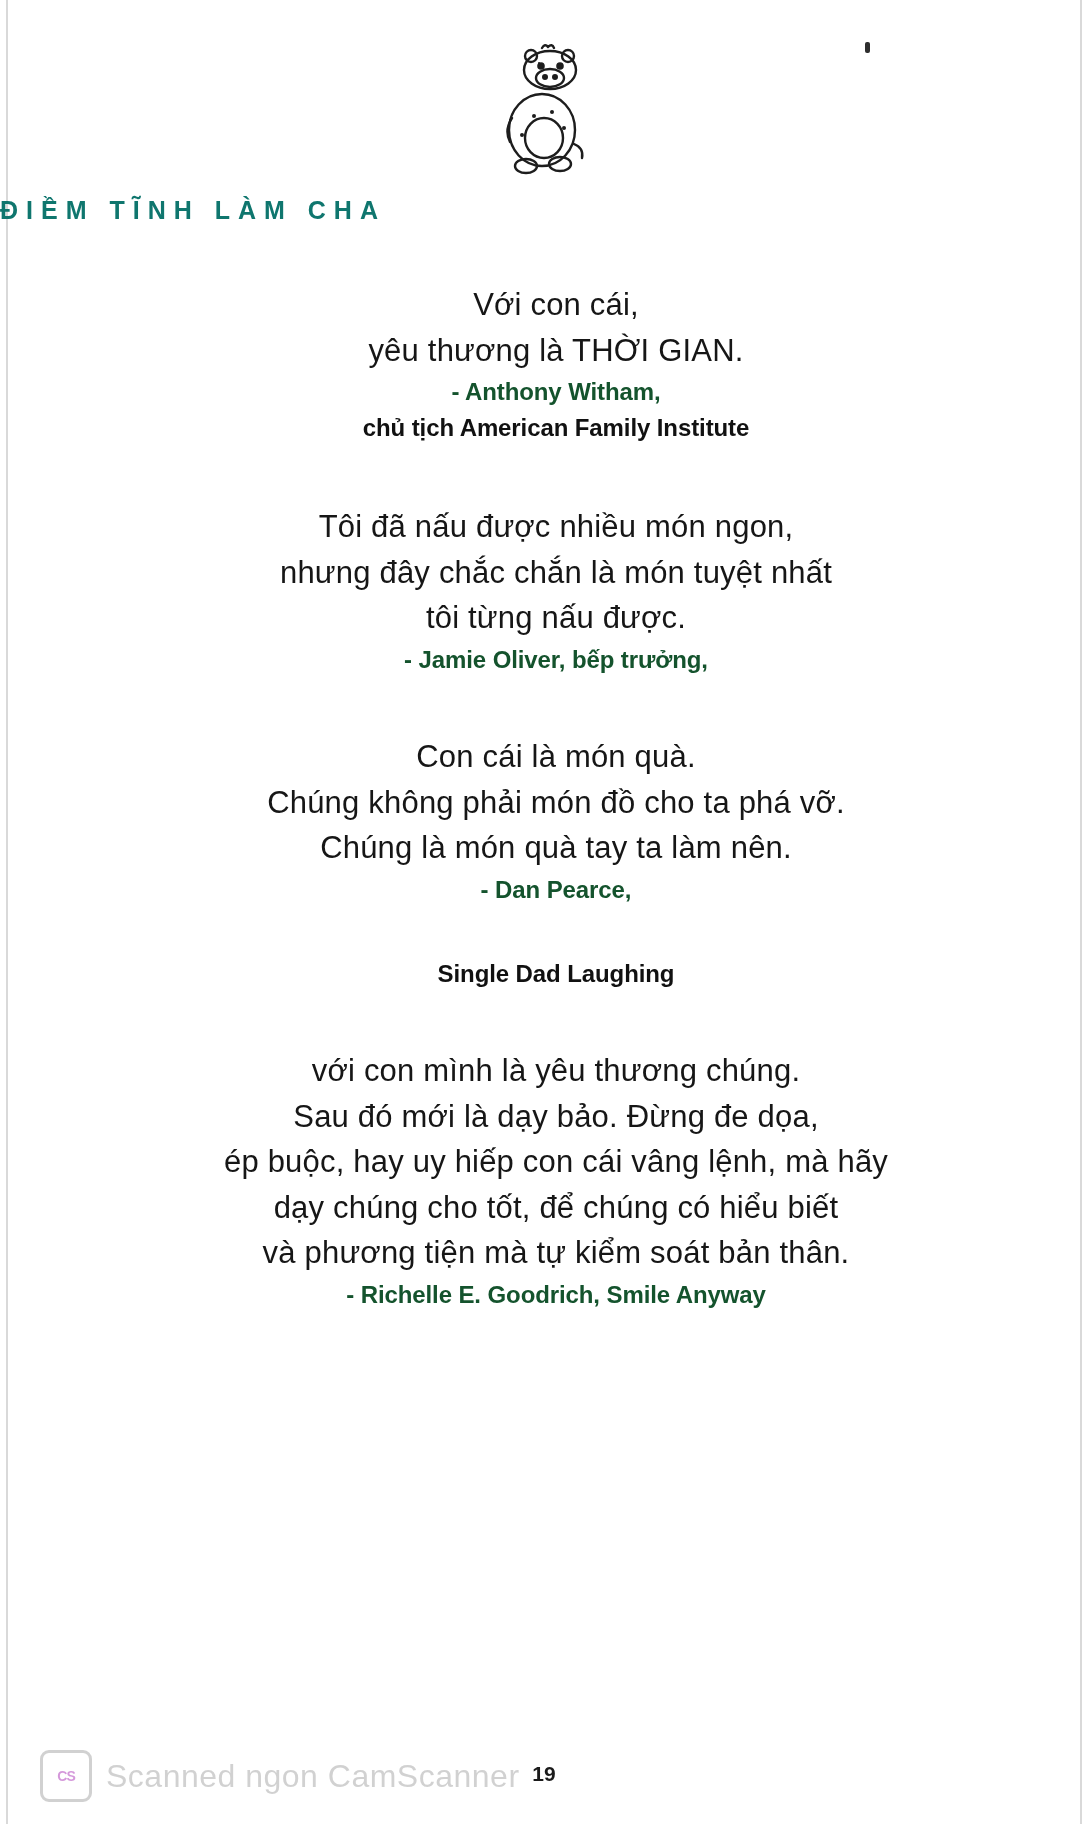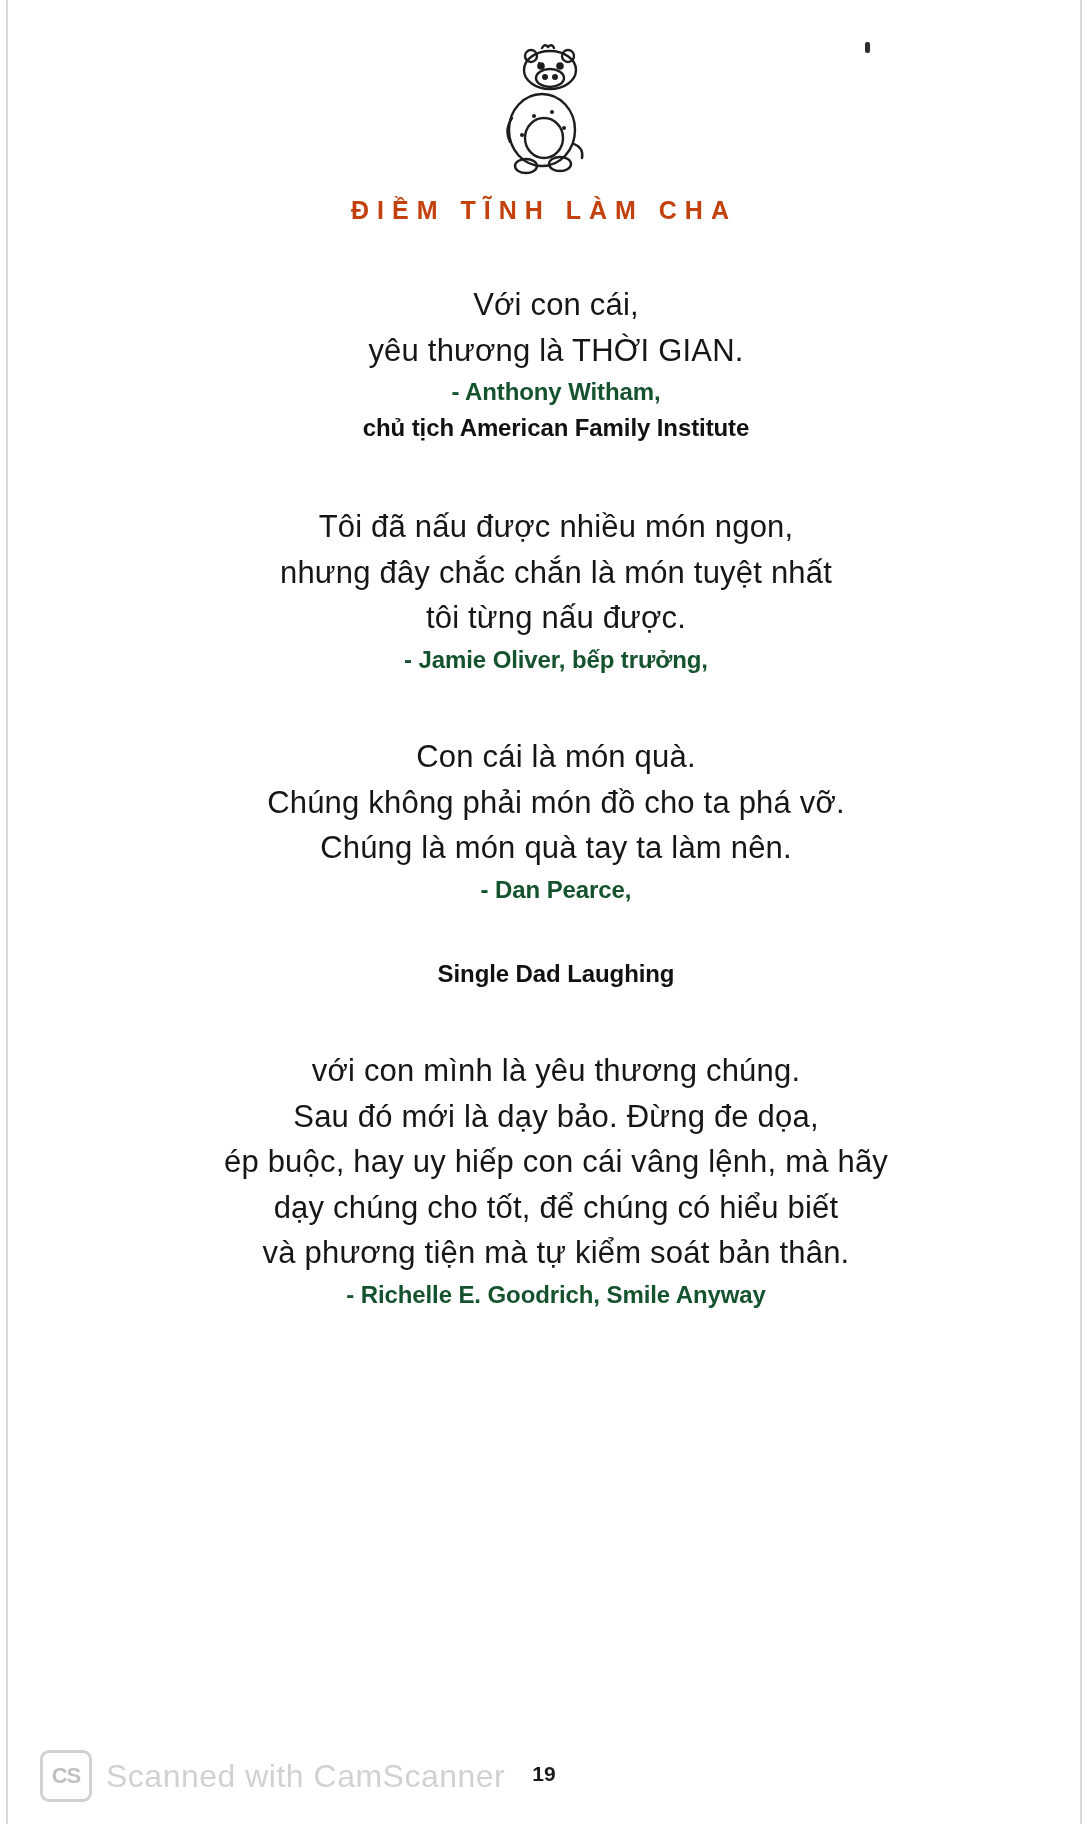--- a/index.html
+++ b/index.html
@@ -53,25 +53,24 @@
     top: 40px;
     width: 120px;
     height: 140px;
   }
 
   .chapter-title {
     position: absolute;
     top: 196px;
     left: 0;
     width: 100%;
-    text-align: center;
     font-size: 25px;
     font-weight: 700;
     letter-spacing: 8px;
-    color: #c2410c;
+    color: #0f766e;
   }
 
   
   .quotes {
     position: absolute;
     top: 282px;
     left: 12px;
     width: 100%;
   }
   .quote {
@@ -127,22 +126,22 @@
     display: flex;
     align-items: center;
     gap: 14px;
     opacity: 0.45;
   }
   .watermark .cs-badge {
     width: 46px;
     height: 46px;
     border: 3px solid #9a9a9a;
     border-radius: 9px;
-    color: #737373;
-    font-size: 22px;
+    color: #a21caf;
+    font-size: 14px;
     font-weight: 700;
     display: flex;
     align-items: center;
     justify-content: center;
     letter-spacing: -1px;
   }
   .watermark .cs-text {
     font-size: 32px;
     color: #9b9b9b;
     letter-spacing: 0.5px;
@@ -229,16 +228,16 @@
       <div class="line">và phương tiện mà tự kiểm soát bản thân.</div>
       <div class="attrib"><span>- Richelle E. Goodrich, </span><span class="src-italic">Smile Anyway</span></div>
     </div>
 
   </div>
 
   <div class="page-number">19</div>
 
   <div class="watermark">
     <div class="cs-badge">CS</div>
-    <div class="cs-text">Scanned with CamScanner</div>
+    <div class="cs-text">Scanned ngon CamScanner</div>
   </div>
 
 </div>
 
 </body></html>

